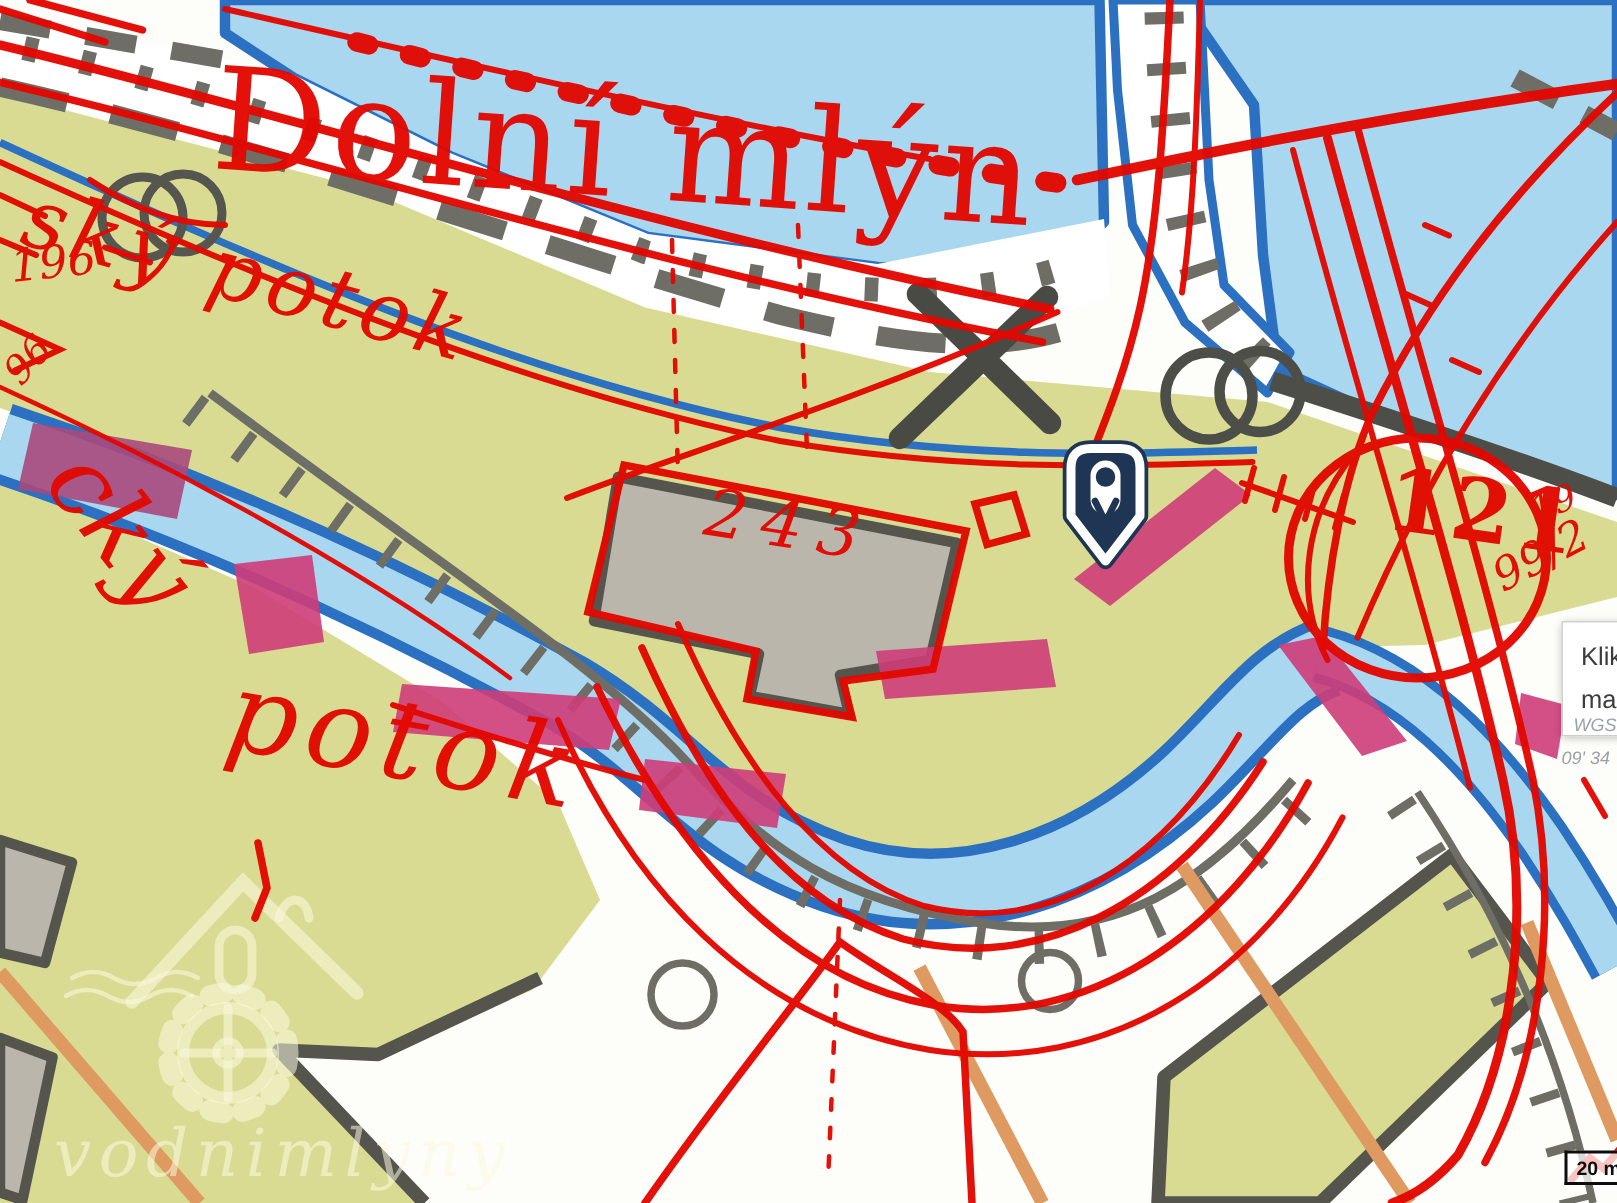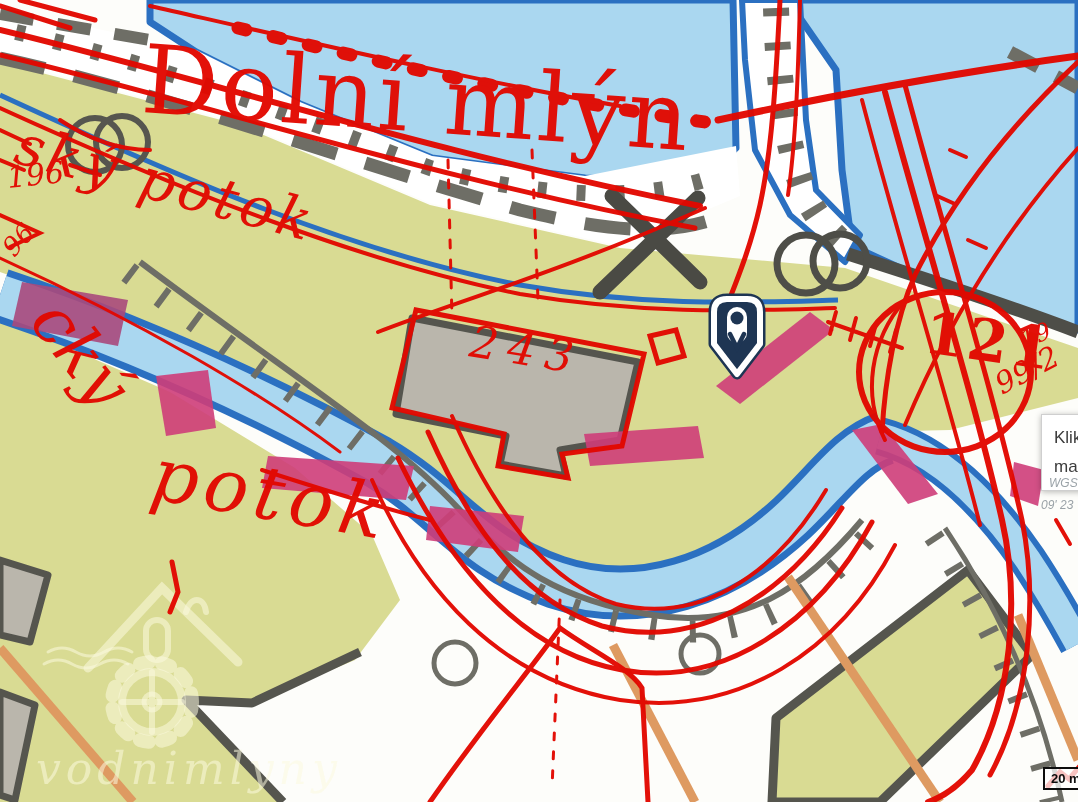--- a/index.html
+++ b/index.html
@@ -153,18 +153,18 @@
     <path d="M730,334 L737,348 L744,334" fill="none" stroke="#1e3553" stroke-width="4.5" stroke-linecap="round"></path>
   </g>
 </svg>
 
 <div class="tooltip">
   <div>Klik</div>
   <div>ma</div>
 </div>
 
 <div class="coord coord1">WGS</div>
-<div class="coord coord2">09' 23</div>
+<div class="coord coord2">09' 34</div>
 
 <div class="scalebar">
   <span>20 m</span>
 </div>
 </div>
 
 </body></html>

